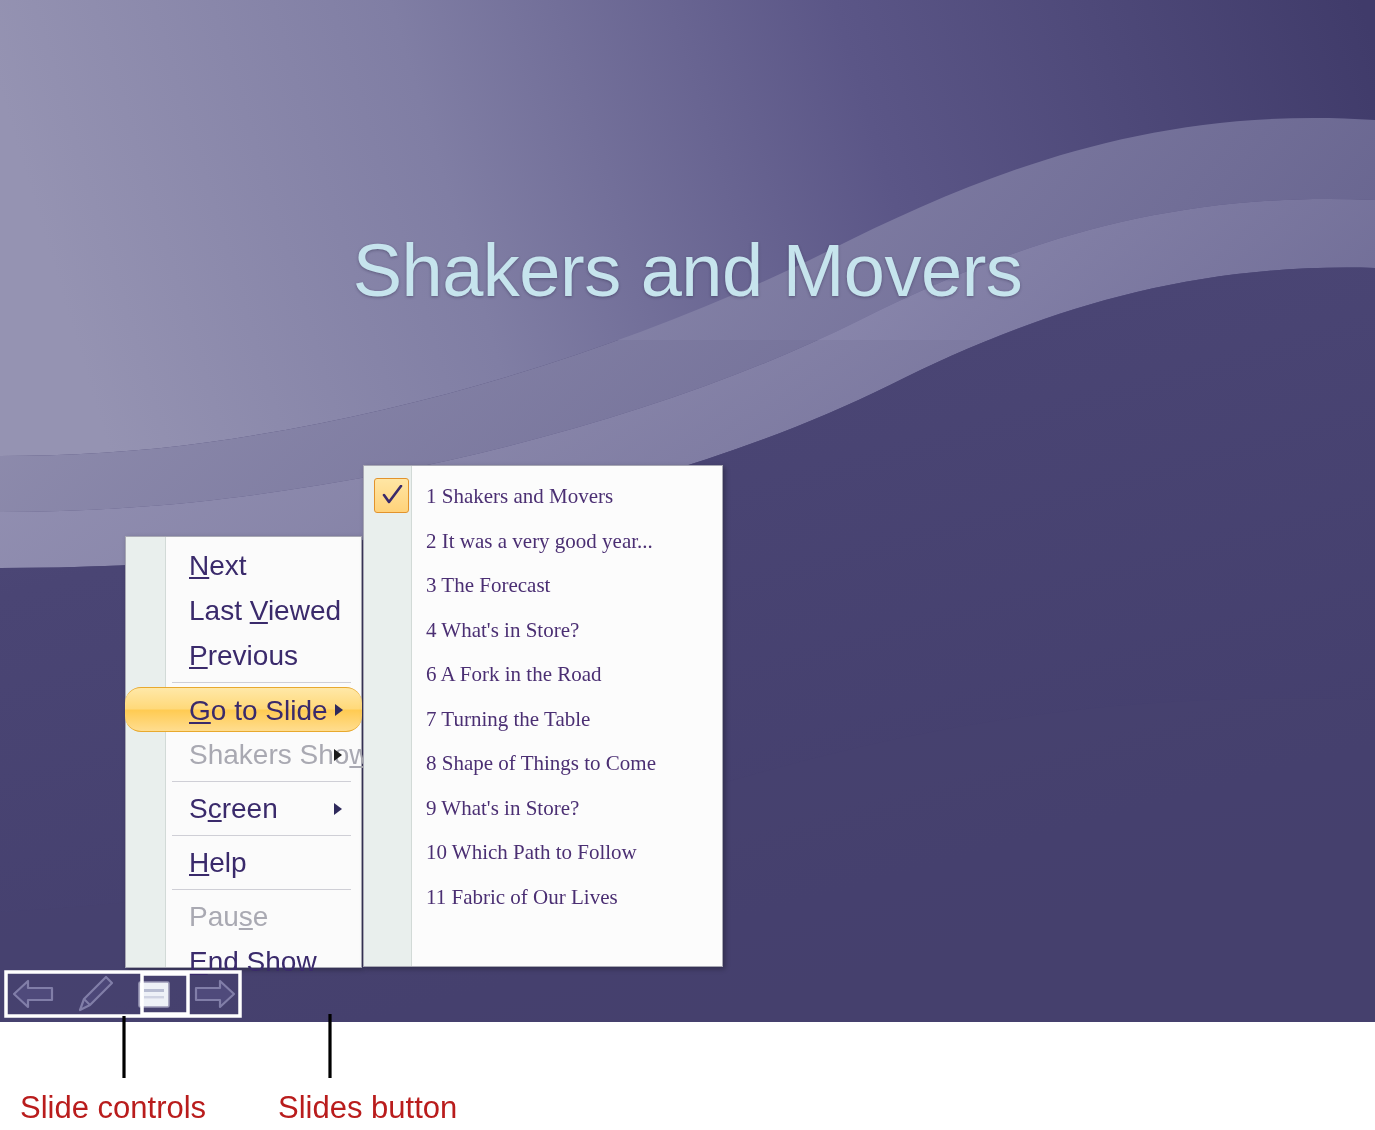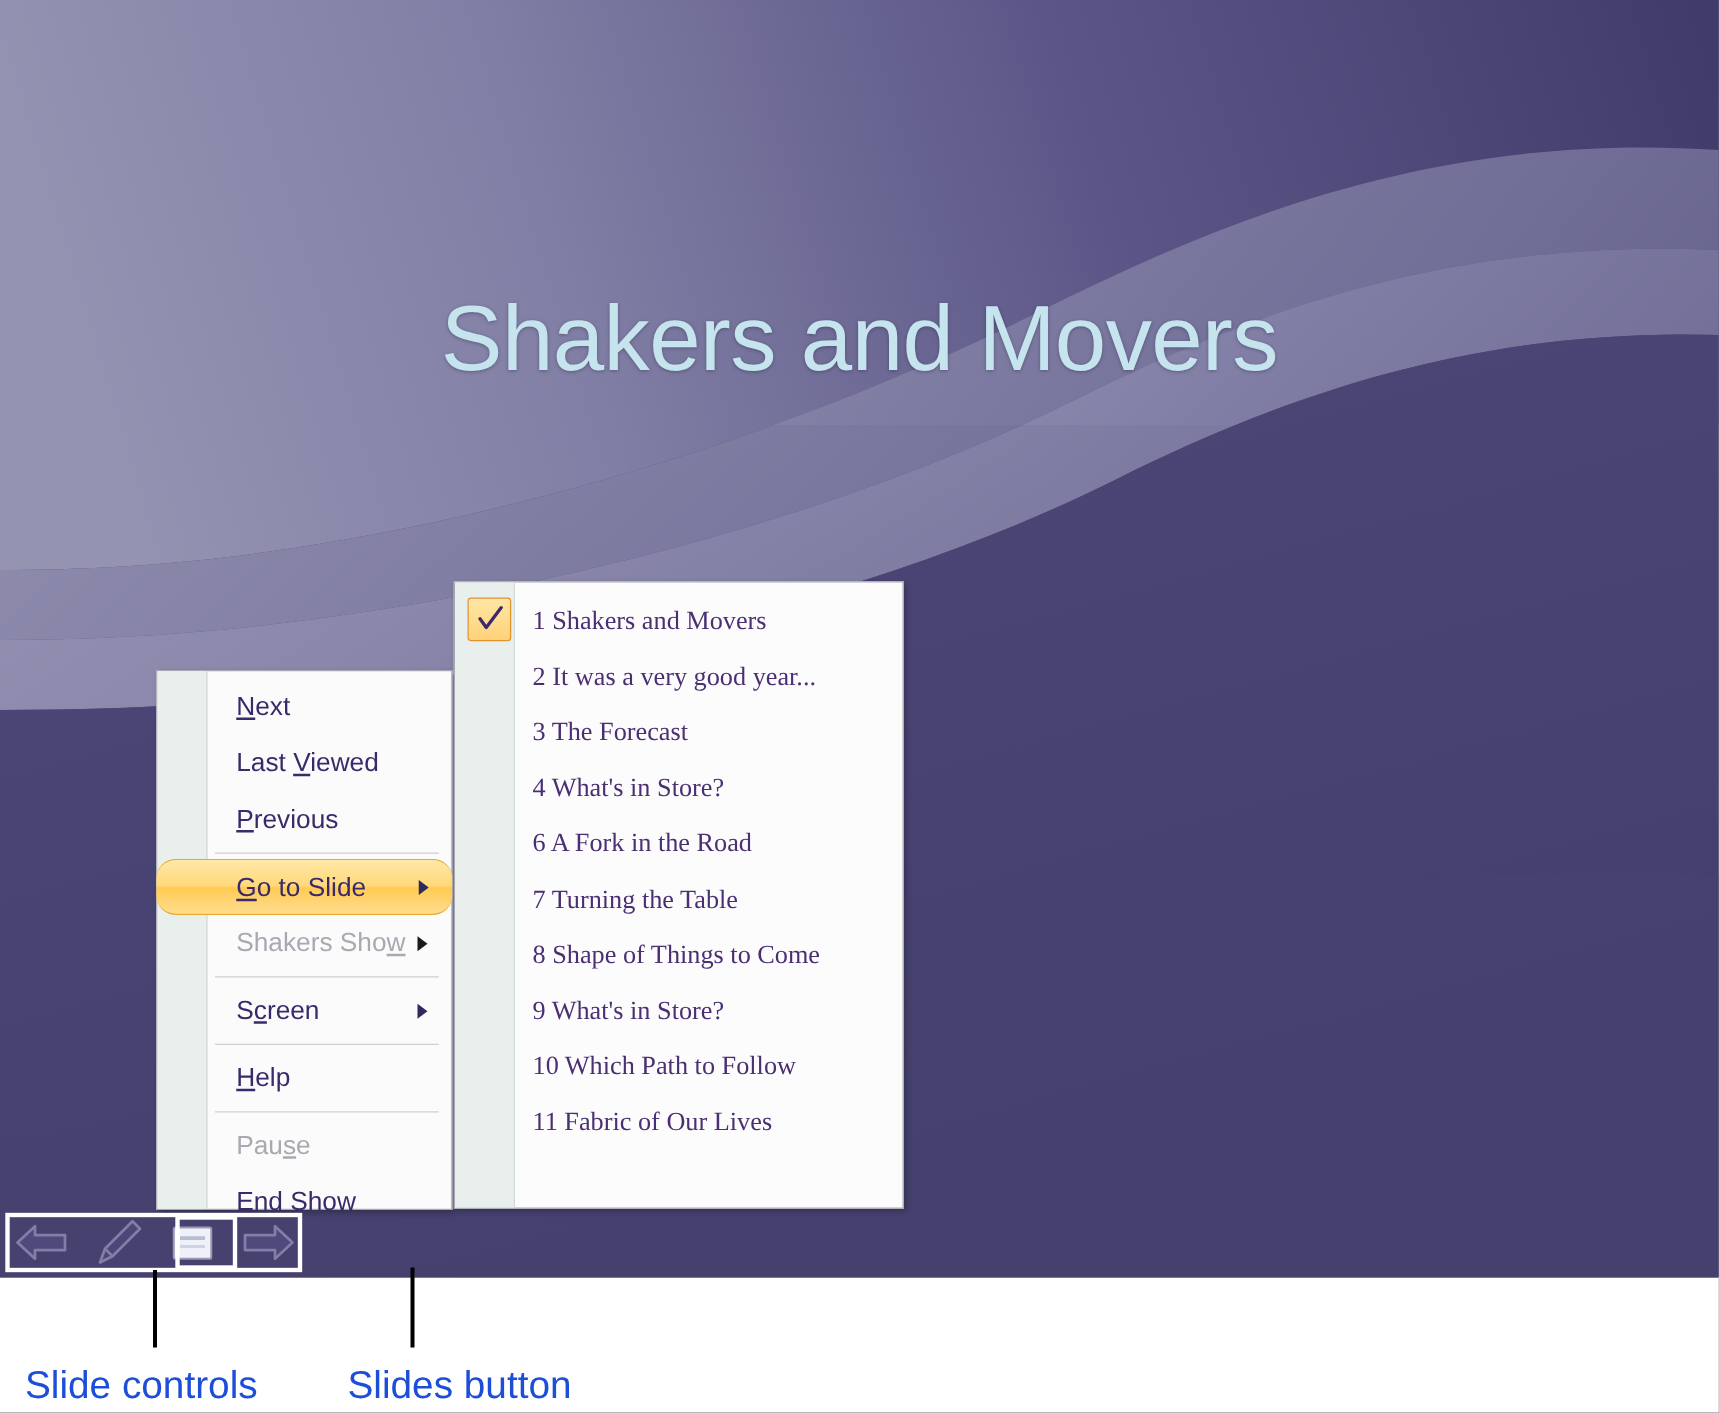--- a/index.html
+++ b/index.html
@@ -8,21 +8,21 @@
     background:#ffffff;
     font-family:"Liberation Sans", sans-serif;
     overflow:hidden;
     position:relative;
   }
 
   
   #stage{
     position:absolute;left:0;top:0;width:1375px;height:1022px;
     overflow:hidden;
-    background:#737373;
+    background:#0369a1;
   }
   #stage-bg{position:absolute;left:0;top:0;width:1375px;height:1022px;}
 
   
   #slide-title{
     position:absolute;left:0;top:228px;width:1375px;
     text-align:center;
     font-size:74px;
     font-weight:400;
     letter-spacing:-0.5px;
@@ -47,21 +47,21 @@
     border-right:1px solid #d2dad7;
     box-sizing:border-box;
   }
   .ctx-list{position:relative;z-index:2;padding:6px 0 0 0;margin:0;}
   .ctx-item{
     position:relative;
     height:45px;
     line-height:45px;
     padding-left:63px;
     padding-right:12px;
-    font-size:21px;
+    font-size:28px;
     color:#3a2a6b;
     white-space:nowrap;
     box-sizing:border-box;
     font-family:"Liberation Sans", sans-serif;
   }
   .ctx-item.disabled{color:#a9a9b2;}
   .ctx-item.highlight{
     background:linear-gradient(to bottom,#ffe8a8 0%,#ffd97a 48%,#ffcb53 52%,#ffdd8f 100%);
     border-top:1px solid #e8a92e;
     border-bottom:1px solid #e8a92e;
@@ -132,21 +132,21 @@
   #tb-prev{left:6px;}
   #tb-pen{left:66px;}
   #tb-slides{left:126px;}
   #tb-next{left:186px;}
 
   
   #callouts{position:absolute;left:0;top:0;width:1375px;height:1130px;z-index:40;pointer-events:none;}
   .callout-label{
     position:absolute;
     font-size:31px;
-    color:#1d4ed8;
+    color:#b91c1c;
     font-family:"Liberation Sans", sans-serif;
     white-space:nowrap;
   }
   #label-slide-controls{left:20px;top:1090px;}
   #label-slides-button{left:278px;top:1090px;}
 </style>
 </head>
 <body>
 
 <div id="stage">

